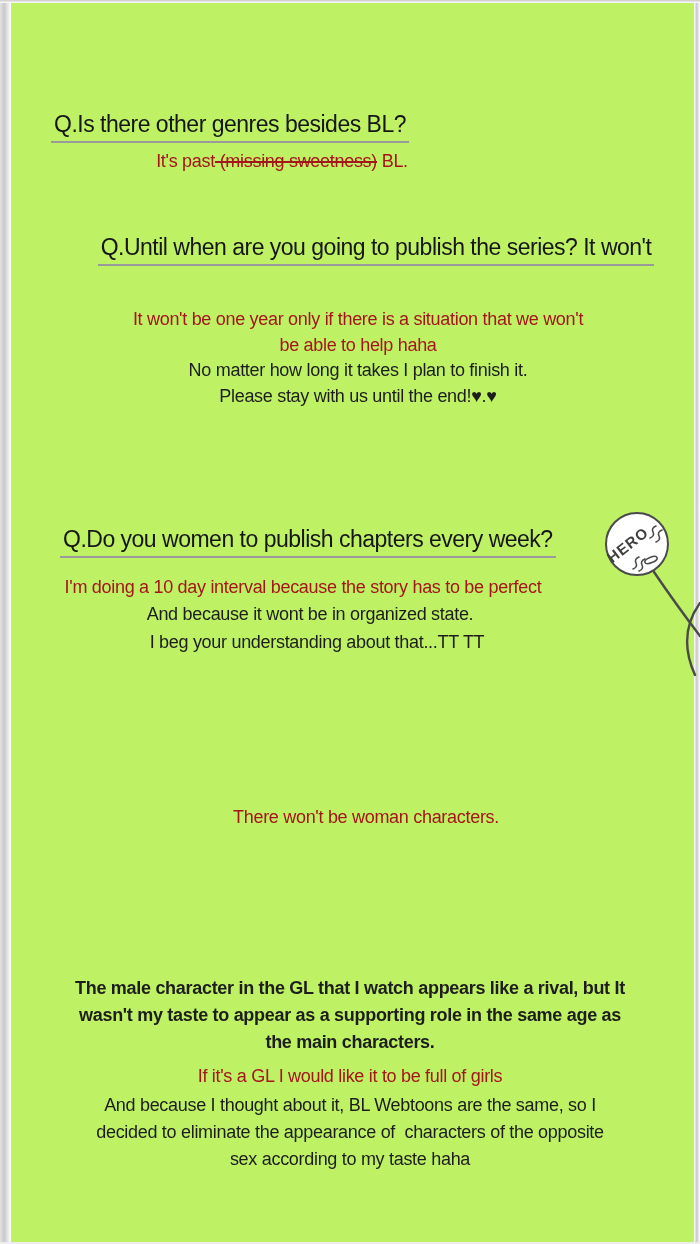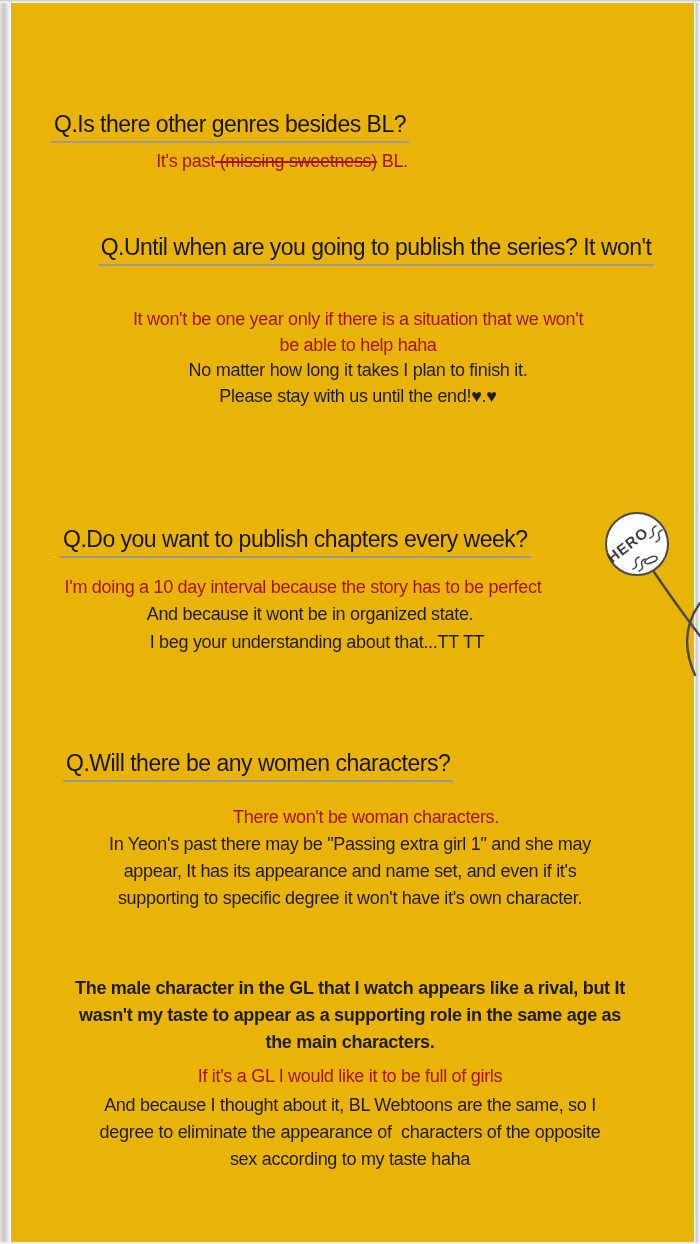--- a/index.html
+++ b/index.html
@@ -3,21 +3,21 @@
 <meta charset="utf-8">
 <style>
   :root{
     --red:#a5161c;
     --ink:#1d1d1d;
     --underline:#9a9a9a;
     --doodle:#4a4a4a;
   }
   html,body{margin:0;padding:0;background:#ffffff;}
   .page{
-    position:relative;width:700px;height:1244px;background:#eab308;overflow:hidden;
+    position:relative;width:700px;height:1244px;background:#bef264;overflow:hidden;
     font-family:"Liberation Sans","DejaVu Sans",sans-serif;color:var(--ink);
   }
   .edge{position:absolute;pointer-events:none;}
   .edge-left{left:0;top:0;bottom:0;width:11px;background:linear-gradient(to right,#e3e3e3,#c9c9c9 38%,#ffffff);}
   .edge-right{right:0;top:0;bottom:0;width:6px;background:linear-gradient(to left,#ffffff 0%,#c9c9c9 55%,#ffffff);}
   .edge-top{left:0;right:0;top:0;height:3px;background:linear-gradient(to bottom,#c9c9c9,#ffffff);}
   .edge-bottom{left:0;right:0;bottom:0;height:2px;background:#ededed;}
 
   .q{
     position:absolute;font-size:23px;letter-spacing:-0.5px;color:#161616;
@@ -73,46 +73,40 @@
 
   <div class="q q-center h2-q">
     <div><span class="u">Q.Until when are you going to publish the series? It won't</span></div>
   </div>
   <div class="line red s2-red">It won't be one year only if there is a situation that we won't
 be able to help haha</div>
   <div class="line s2-black">No matter how long it takes I plan to finish it.
 Please stay with us until the end!♥.♥</div>
 
   <div class="q h3-q">
-    <span class="u">Q.Do you want to publish chapters every week?</span>
+    <span class="u">Q.Do you women to publish chapters every week?</span>
   </div>
   <div class="line red s3-red">I'm doing a 10 day interval because the story has to be perfect</div>
   <div class="line s3-b1">And because it wont be in organized state.</div>
   <div class="line s3-b2">I beg your understanding about that...TT TT</div>
 
   <svg class="doodle" viewBox="0 0 105 178" fill="none">
     <circle cx="42" cy="41" r="31" stroke="#4a4a4a" stroke-width="2" fill="#ffffff"></circle>
     <text x="36" y="46" transform="rotate(-38 36 46)" font-family="Liberation Sans, DejaVu Sans, sans-serif" font-size="15" font-weight="bold" fill="#3f3f3f" letter-spacing="1" text-anchor="middle">HERO</text>
     <path d="M55 35 q5 -2 3 -6 q-2 -4 3 -6" stroke="#4a4a4a" stroke-width="1.6" stroke-linecap="round"></path>
     <path d="M61 39 q5 -2 3 -6 q-2 -4 3 -6" stroke="#4a4a4a" stroke-width="1.6" stroke-linecap="round"></path>
     <path d="M38 66 q5 -2 3 -6 q-2 -4 3 -6" stroke="#4a4a4a" stroke-width="1.6" stroke-linecap="round"></path>
     <path d="M44 68 q5 -2 3 -6 q-2 -4 3 -6" stroke="#4a4a4a" stroke-width="1.6" stroke-linecap="round"></path>
     <ellipse cx="56" cy="57" rx="6.5" ry="2.8" transform="rotate(-22 56 57)" stroke="#4a4a4a" stroke-width="1.6" fill="#ffffff"></ellipse>
     <path d="M59 69 Q 80 100 105 133" stroke="#4a4a4a" stroke-width="2.4" stroke-linecap="round"></path>
     <path d="M105 100 Q 82 132 100 172" stroke="#4a4a4a" stroke-width="2.4" stroke-linecap="round"></path>
   </svg>
 
-  <div class="q h4-q">
-    <span class="u">Q.Will there be any women characters?</span>
-  </div>
   <div class="line red s4-red1">There won't be woman characters.</div>
-  <div class="line s4-p1">In Yeon's past there may be "Passing extra girl 1" and she may
-appear, It has its appearance and name set, and even if it's
-supporting to specific degree it won't have it's own character.</div>
   <div class="line s4-p2">The male character in the GL that I watch appears like a rival, but It
 wasn't my taste to appear as a supporting role in the same age as
 the main characters.</div>
   <div class="line red s4-red3">If it's a GL I would like it to be full of girls</div>
   <div class="line s4-p3">And because I thought about it, BL Webtoons are the same, so I
-degree to eliminate the appearance of  characters of the opposite
+decided to eliminate the appearance of  characters of the opposite
 sex according to my taste haha</div>
 
 </div>
 
 </body></html>

